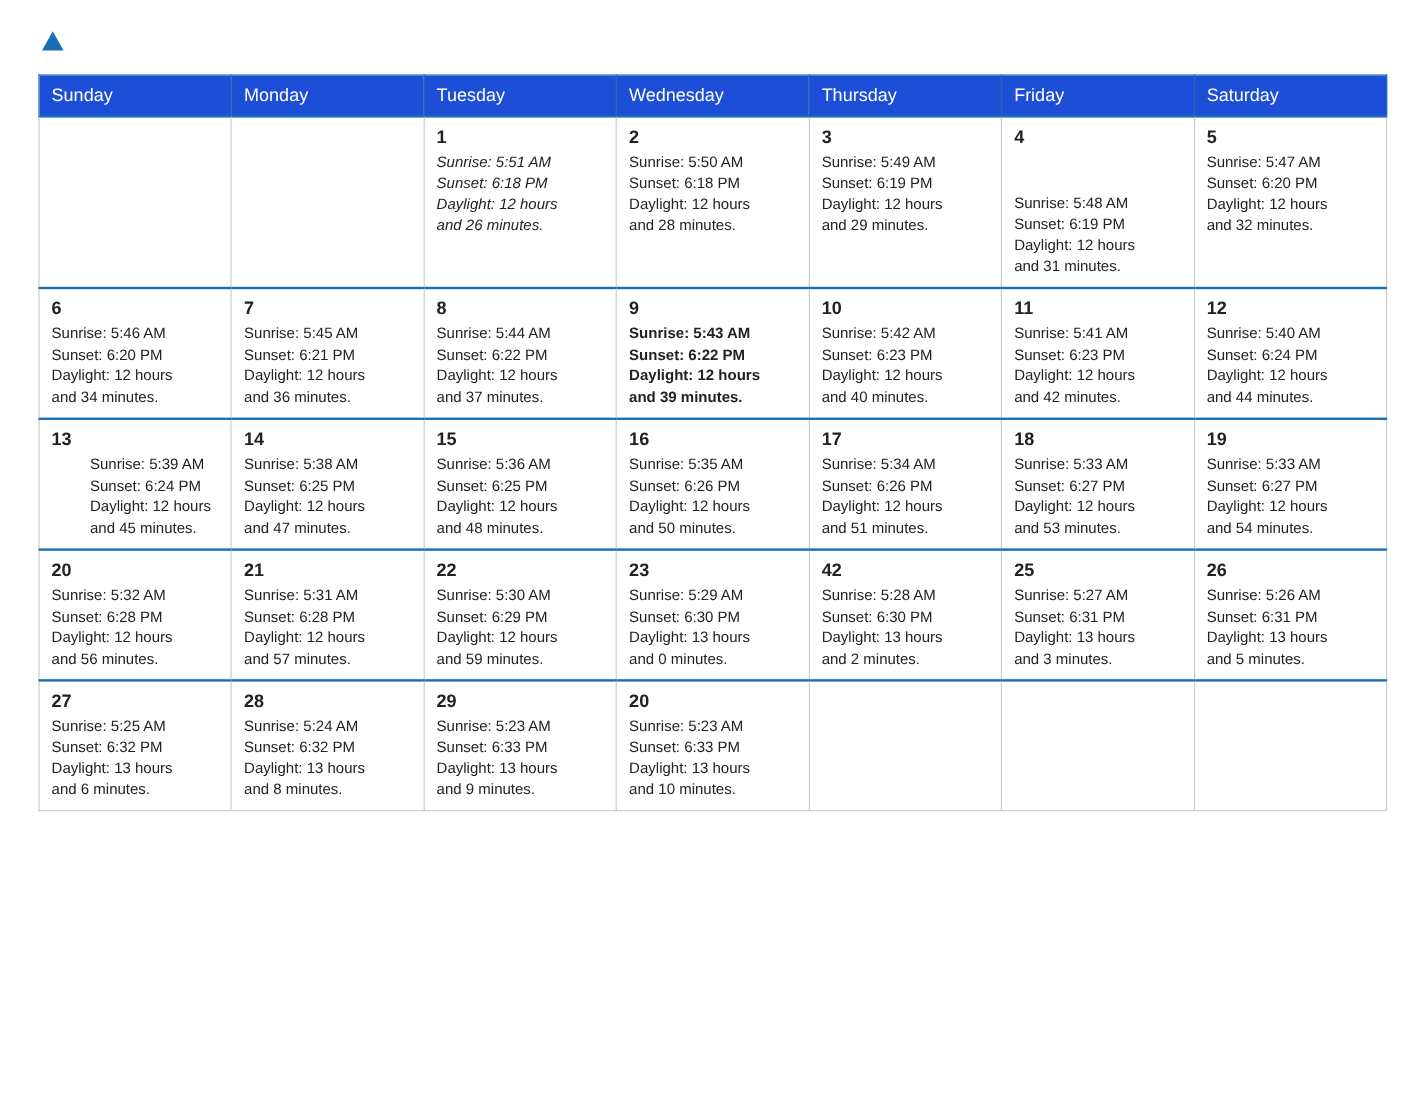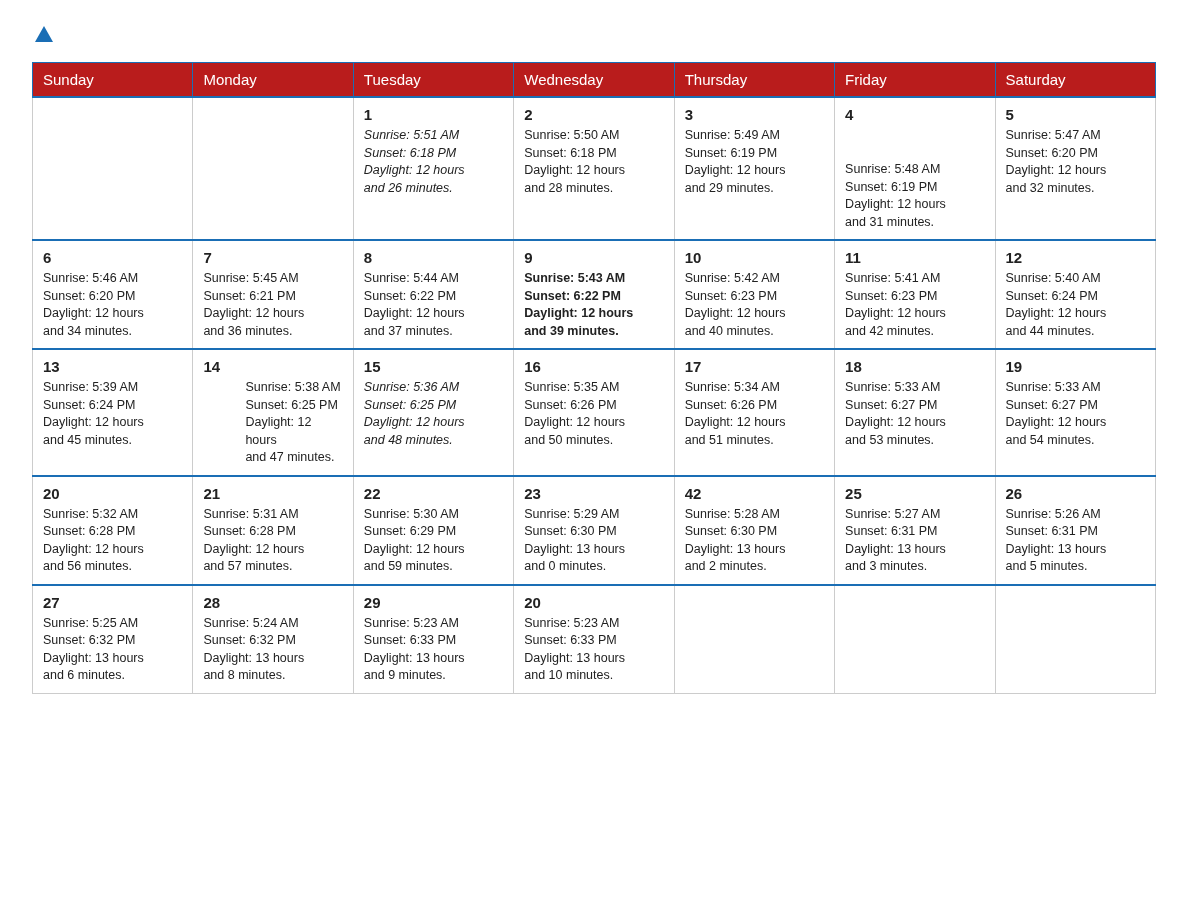--- a/index.html
+++ b/index.html
@@ -45,21 +45,21 @@
       font-size: 22px;
       color: #222;
       margin-top: 4px;
     }
     .calendar-table {
       width: 100%;
       border-collapse: collapse;
       border: 1px solid #aaa;
     }
     .calendar-table th {
-      background-color: #b91c1c;
+      background-color: #1d4ed8;
       color: #fff;
       font-size: 15px;
       font-weight: normal;
       padding: 8px 10px;
       text-align: left;
       border: 1px solid #1a6eb5;
     }
     .calendar-table td {
       vertical-align: top;
       padding: 6px 10px 8px 10px;
@@ -210,35 +210,35 @@
           <span class="day-number">12</span>
           <div class="day-info" style="white-space: pre-line;">Sunrise: 5:40 AM
 Sunset: 6:24 PM
 Daylight: 12 hours
 and 44 minutes.</div>
         </td>
       </tr>
       <tr>
         <td>
           <span class="day-number">13</span>
-          <div class="day-info" style="white-space: pre-line;">Sunrise: 5:39 AM
+          <div class="day-info" style="white-space: pre-line; margin-left: 32px;">Sunrise: 5:39 AM
 Sunset: 6:24 PM
 Daylight: 12 hours
 and 45 minutes.</div>
         </td>
         <td>
           <span class="day-number">14</span>
-          <div class="day-info" style="white-space: pre-line; margin-left: 42px;">Sunrise: 5:38 AM
+          <div class="day-info" style="white-space: pre-line;">Sunrise: 5:38 AM
 Sunset: 6:25 PM
 Daylight: 12 hours
 and 47 minutes.</div>
         </td>
         <td>
           <span class="day-number">15</span>
-          <div class="day-info" style="white-space: pre-line; font-style: italic;">Sunrise: 5:36 AM
+          <div class="day-info" style="white-space: pre-line;">Sunrise: 5:36 AM
 Sunset: 6:25 PM
 Daylight: 12 hours
 and 48 minutes.</div>
         </td>
         <td>
           <span class="day-number">16</span>
           <div class="day-info" style="white-space: pre-line;">Sunrise: 5:35 AM
 Sunset: 6:26 PM
 Daylight: 12 hours
 and 50 minutes.</div>

